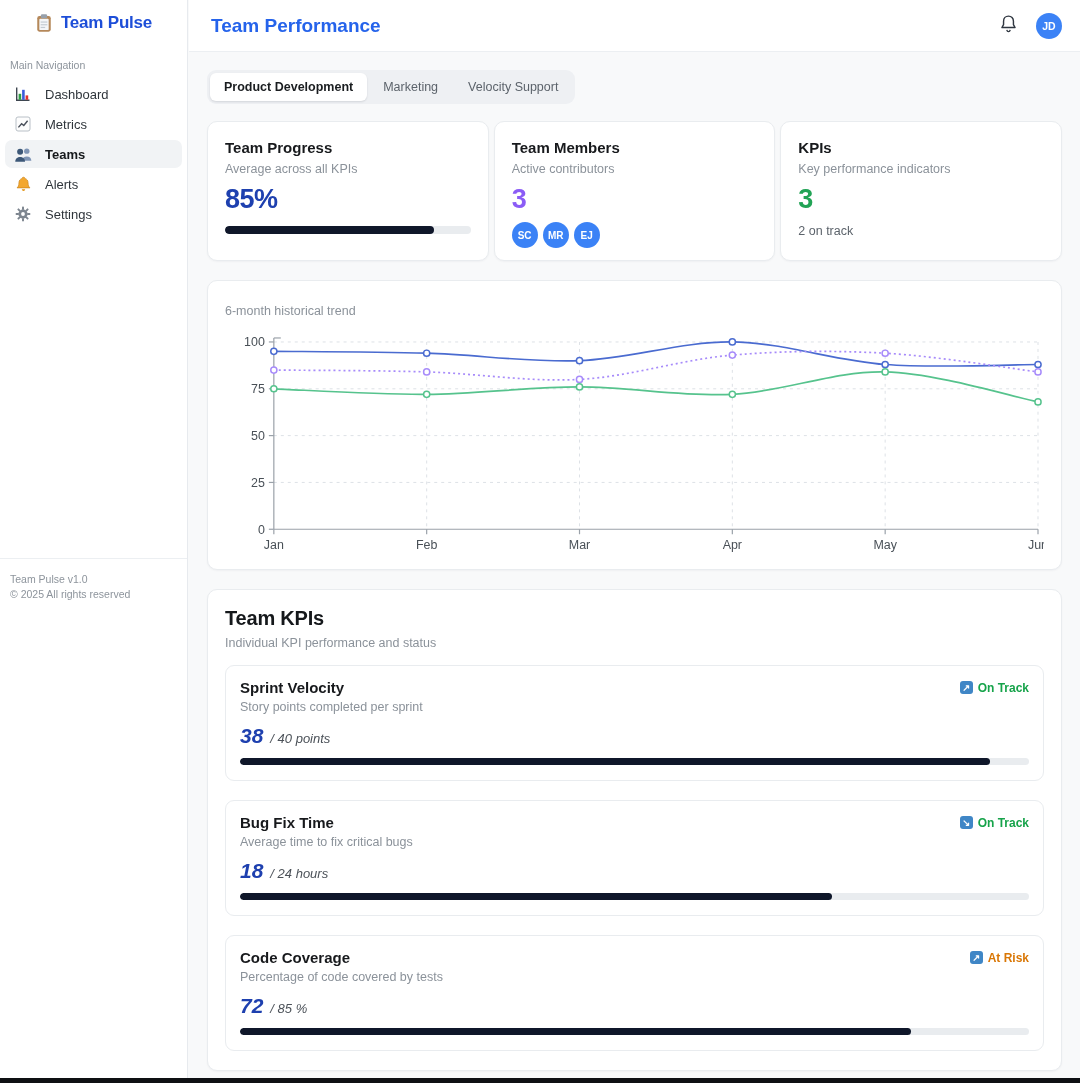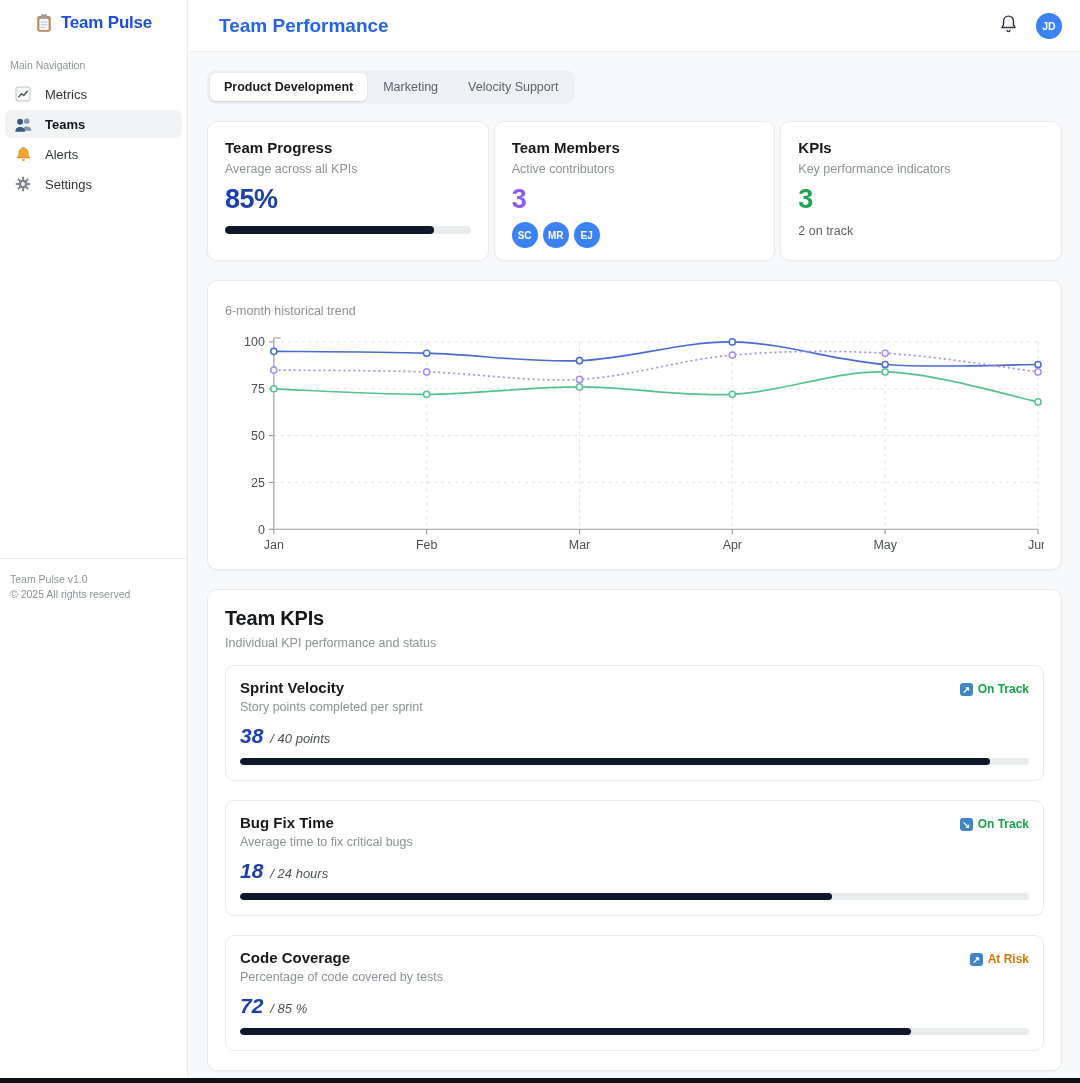--- a/index.html
+++ b/index.html
@@ -14,21 +14,21 @@
   .brand-name { font-size:17px; font-weight:bold; color:#1d4ed8; letter-spacing:-0.2px; }
   .nav-section-label { font-size:10.5px; color:#8d949c; padding:16px 10px 7px; }
   .nav-item { display:flex; align-items:center; gap:13px; margin:2px 5px; padding:5px 9px; border-radius:7px;
     font-size:13px; color:#2f353b; cursor:pointer; border:none; background:transparent; width:calc(100% - 10px); text-align:left; font-family:inherit; }
   .nav-item.active { background:#f1f3f5; color:#15181b; font-weight:bold; }
   .nav-icon { width:18px; height:18px; display:flex; align-items:center; justify-content:center; flex:0 0 18px; }
   .sidebar-footer { position:absolute; top:558px; left:0; right:0; border-top:1px solid #eceff2; padding:13px 10px; font-size:10.5px; color:#8d949c; line-height:1.45; }
   
   .main { margin-left:189px; }
   .topbar { height:52px; background:#fff; border-bottom:1px solid #eceff2; display:flex; align-items:center; justify-content:space-between; padding:0 18px; }
-  .topbar h1 { font-size:19px; color:#2563eb; margin:12px; font-weight:bold; }
+  .topbar h1 { font-size:19px; color:#2563eb; margin:4px; font-weight:bold; }
   .topbar-right { display:flex; align-items:center; gap:18px; }
   .bell-btn { background:none; border:none; padding:0; cursor:pointer; display:flex; }
   .avatar { width:26px; height:26px; border-radius:50%; background:#3b82f6; color:#fff; font-size:10.5px; font-weight:bold; display:flex; align-items:center; justify-content:center; cursor:pointer; }
   .content { padding:18px; }
   
   .tabs { display:inline-flex; background:#eef0f3; border-radius:9px; padding:3px; gap:2px; margin-bottom:17px; }
   .tab { border:none; background:transparent; font-family:inherit; font-size:12.5px; color:#5c636b; padding:7px 14px; border-radius:6px; cursor:pointer; white-space:nowrap; }
   .tab.active { background:#fff; color:#1a1d20; font-weight:bold; box-shadow:0 1px 2px rgba(15,23,42,.12); }
   
   .card { background:#fff; border:1px solid #e9ecef; border-radius:10px; box-shadow:0 1px 2px rgba(15,23,42,.04); }
@@ -49,21 +49,21 @@
   .chart-svg { display:block; width:100%; height:auto; margin-top:12px; }
   svg text { font-family:"Liberation Sans", sans-serif; }
   .ylab { font-size:12.5px; fill:#495057; text-anchor:end; }
   .xlab { font-size:12.5px; fill:#495057; text-anchor:middle; }
   .grid { stroke:#dde1e6; stroke-dasharray:3 4; stroke-width:1; }
   .axis { stroke:#9aa1a9; stroke-width:1.2; fill:none; }
   
   .kpi-card { padding:17px 17px 19px; }
   .kpi-item { border:1px solid #e9ecef; border-radius:9px; padding:13px 14px 15px; background:#fff; margin-top:19px; }
   .kpi-item:first-of-type { margin-top:15px; }
-  .kpi-head { display:flex; justify-content:space-between; align-items:flex-end; }
+  .kpi-head { display:flex; justify-content:space-between; align-items:center; }
   .kpi-name { font-size:15px; font-weight:bold; color:#17191c; }
   .kpi-badge { display:flex; align-items:center; gap:5px; }
   .trend { width:13px; height:13px; border-radius:3px; background:#3f86c6; color:#fff; font-size:9.5px; line-height:13px; text-align:center; display:inline-block; font-weight:bold; }
   .kpi-status { font-size:12px; font-weight:bold; color:#16a34a; }
   .kpi-badge[data-status="warn"] .kpi-status { color:#d97706; }
   .kpi-item .muted { margin-top:4px; }
   .kpi-value-row { display:flex; align-items:baseline; gap:7px; margin-top:10px;font-style:italic; }
   .kpi-value { font-size:21px; font-weight:bold; color:#1e40af; }
   .kpi-target { font-size:13px; color:#4b5158; }
   .kpi-item .bar { height:7px; margin-top:10px; }
@@ -85,20 +85,31 @@
           <rect x="6.3" y="11.8" width="7.4" height="1.3" fill="#c3cad2"></rect>
           <rect x="6.3" y="14.8" width="5" height="1.3" fill="#c3cad2"></rect>
         </svg>
       </span>
       <span class="brand-name">Team Pulse</span>
     </div>
 
     <div class="nav-section-label">Main Navigation</div>
 
     <nav>
+      <button class="nav-item">
+        <span class="nav-icon">
+          <svg width="16" height="16" viewBox="0 0 16 16">
+            <path d="M1.7 1.5 V14.3 H14.5" stroke="#3e4650" stroke-width="1.4" fill="none"></path>
+            <rect x="3.6" y="7.8" width="2.6" height="6" fill="#2f9e44"></rect>
+            <rect x="7.1" y="3.8" width="2.6" height="10" fill="#3b5bdb"></rect>
+            <rect x="10.6" y="9.4" width="2.6" height="4.4" fill="#e03131"></rect>
+          </svg>
+        </span>
+        <span class="nav-label">Dashboard</span>
+      </button>
       <button class="nav-item">
         <span class="nav-icon">
           <svg width="16" height="16" viewBox="0 0 16 16">
             <rect x="1" y="1" width="14" height="14" rx="2" fill="#fdfdfd" stroke="#b9c0c7"></rect>
             <path d="M3.4 11.4 L6.6 7.7 L8.8 9.5 L12.6 4.7" stroke="#49505a" stroke-width="1.4" fill="none"></path>
           </svg>
         </span>
         <span class="nav-label">Metrics</span>
       </button>
       <button class="nav-item active">

